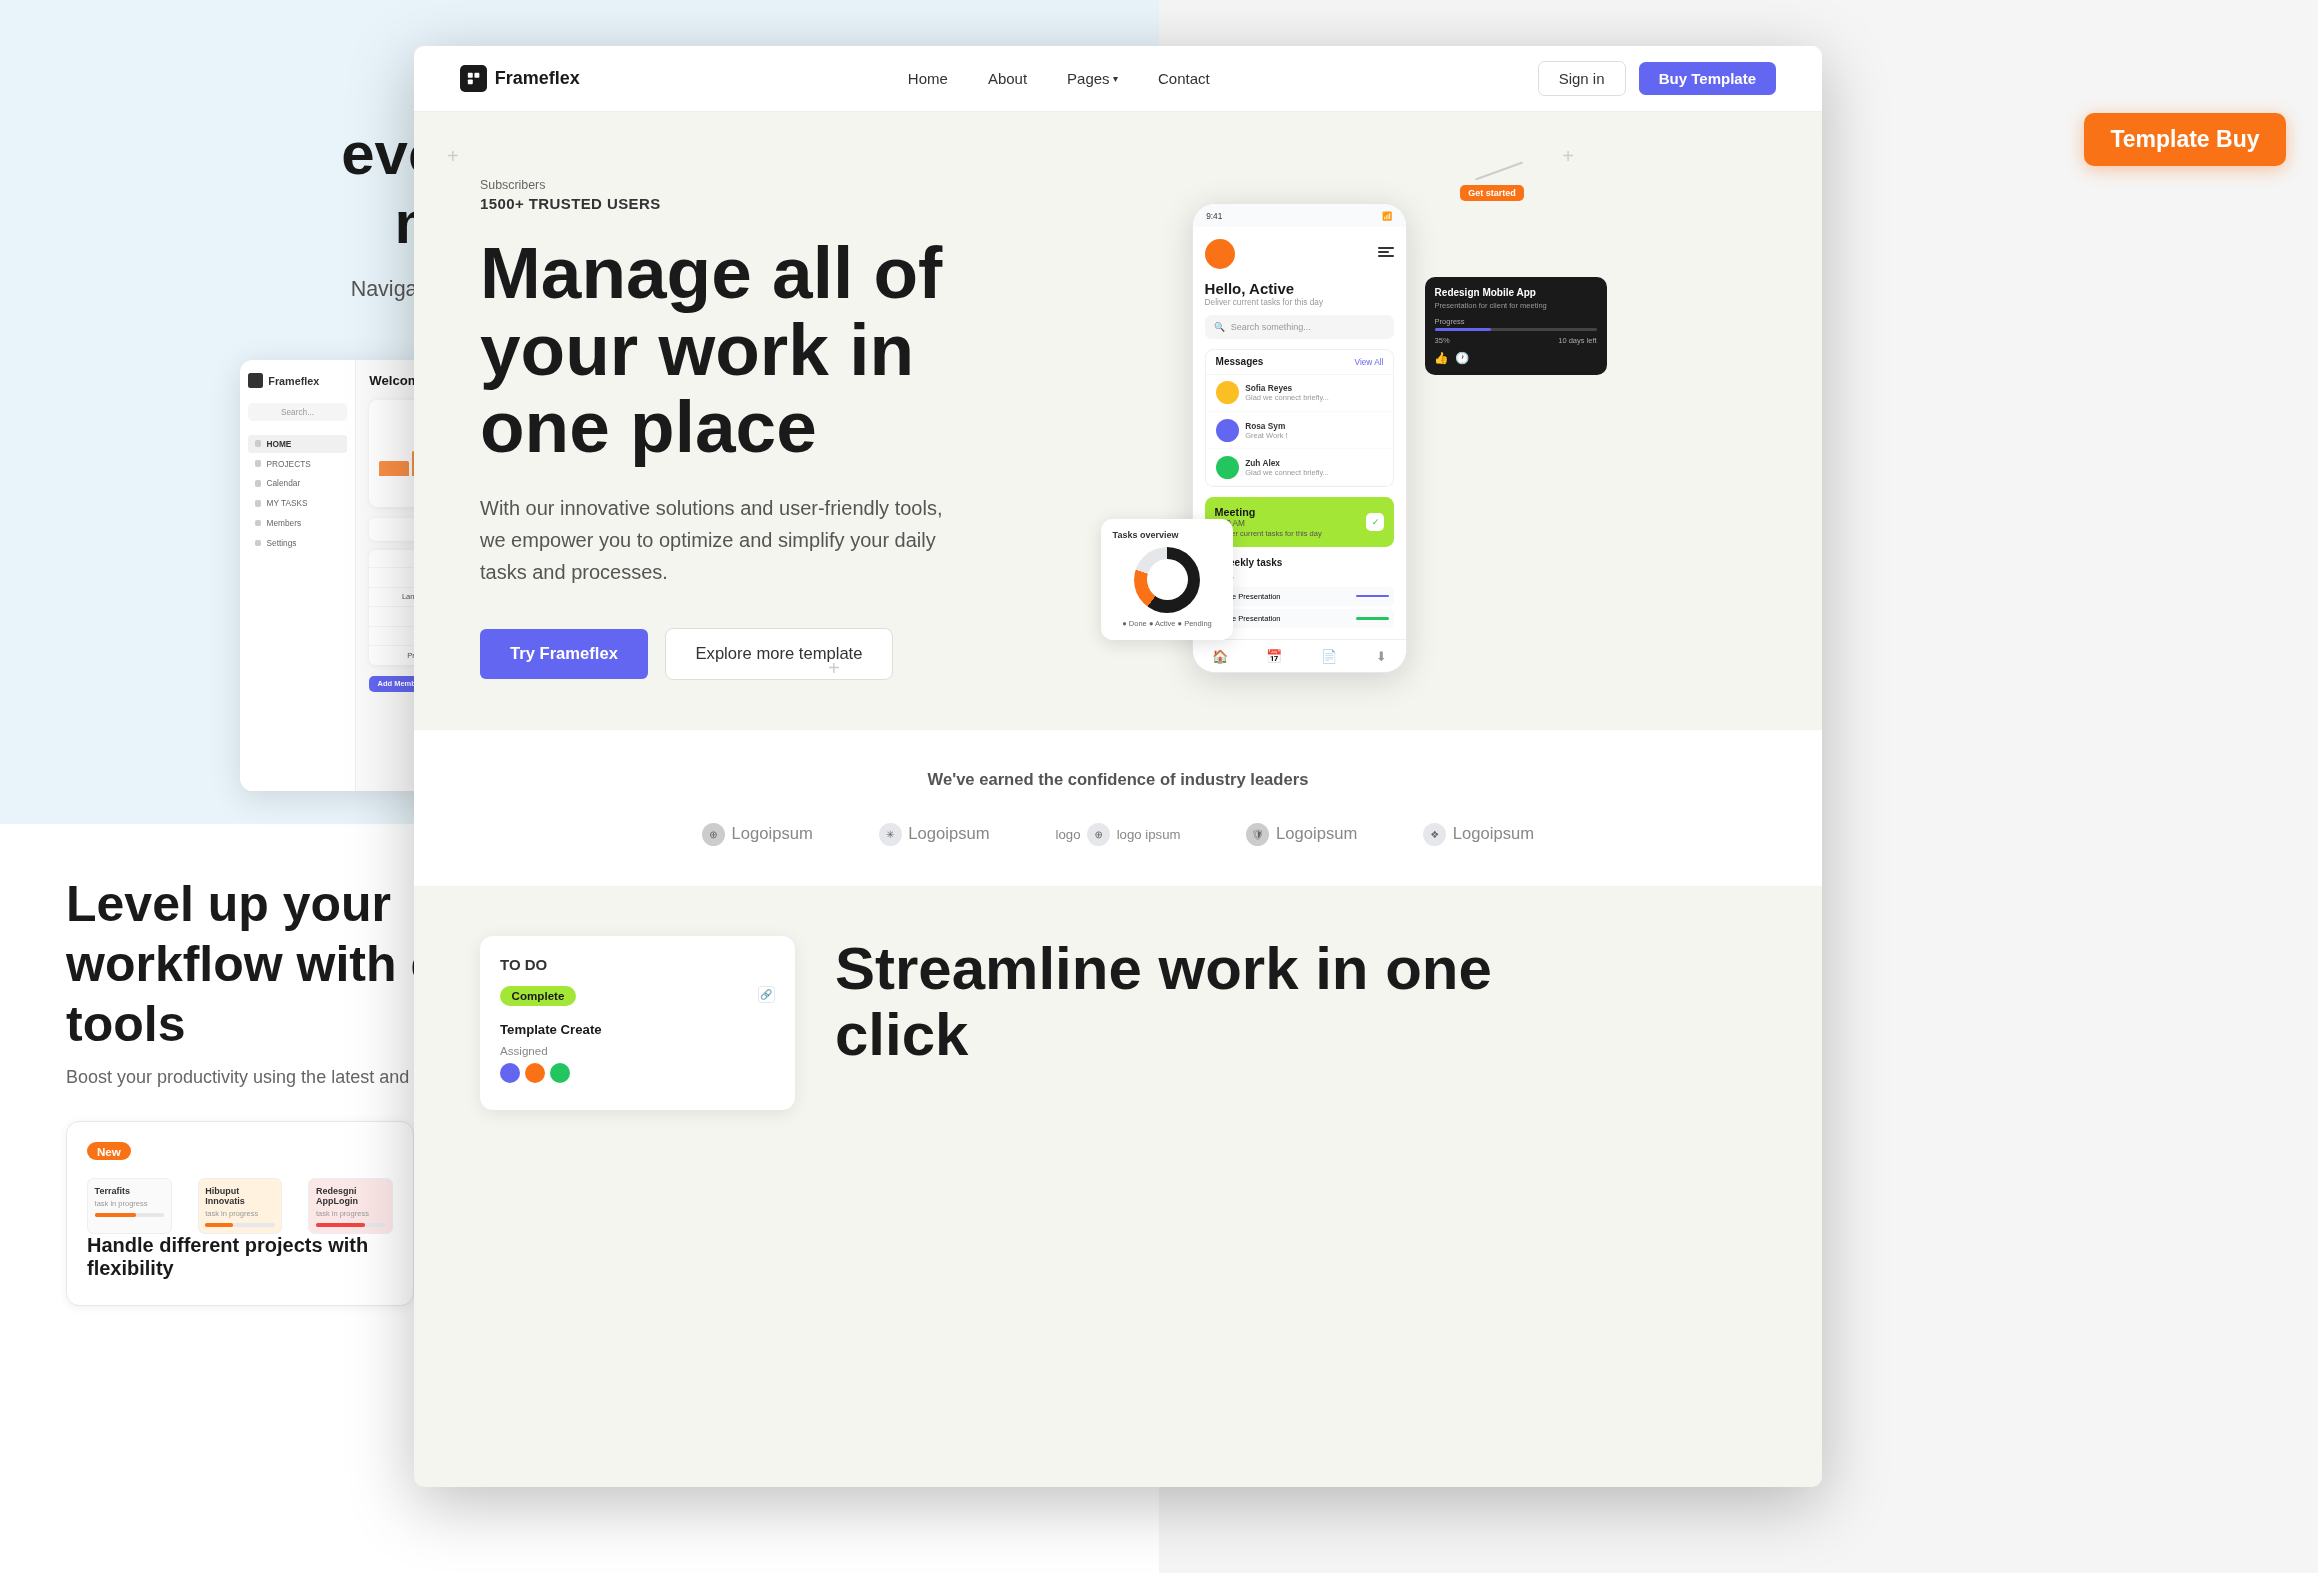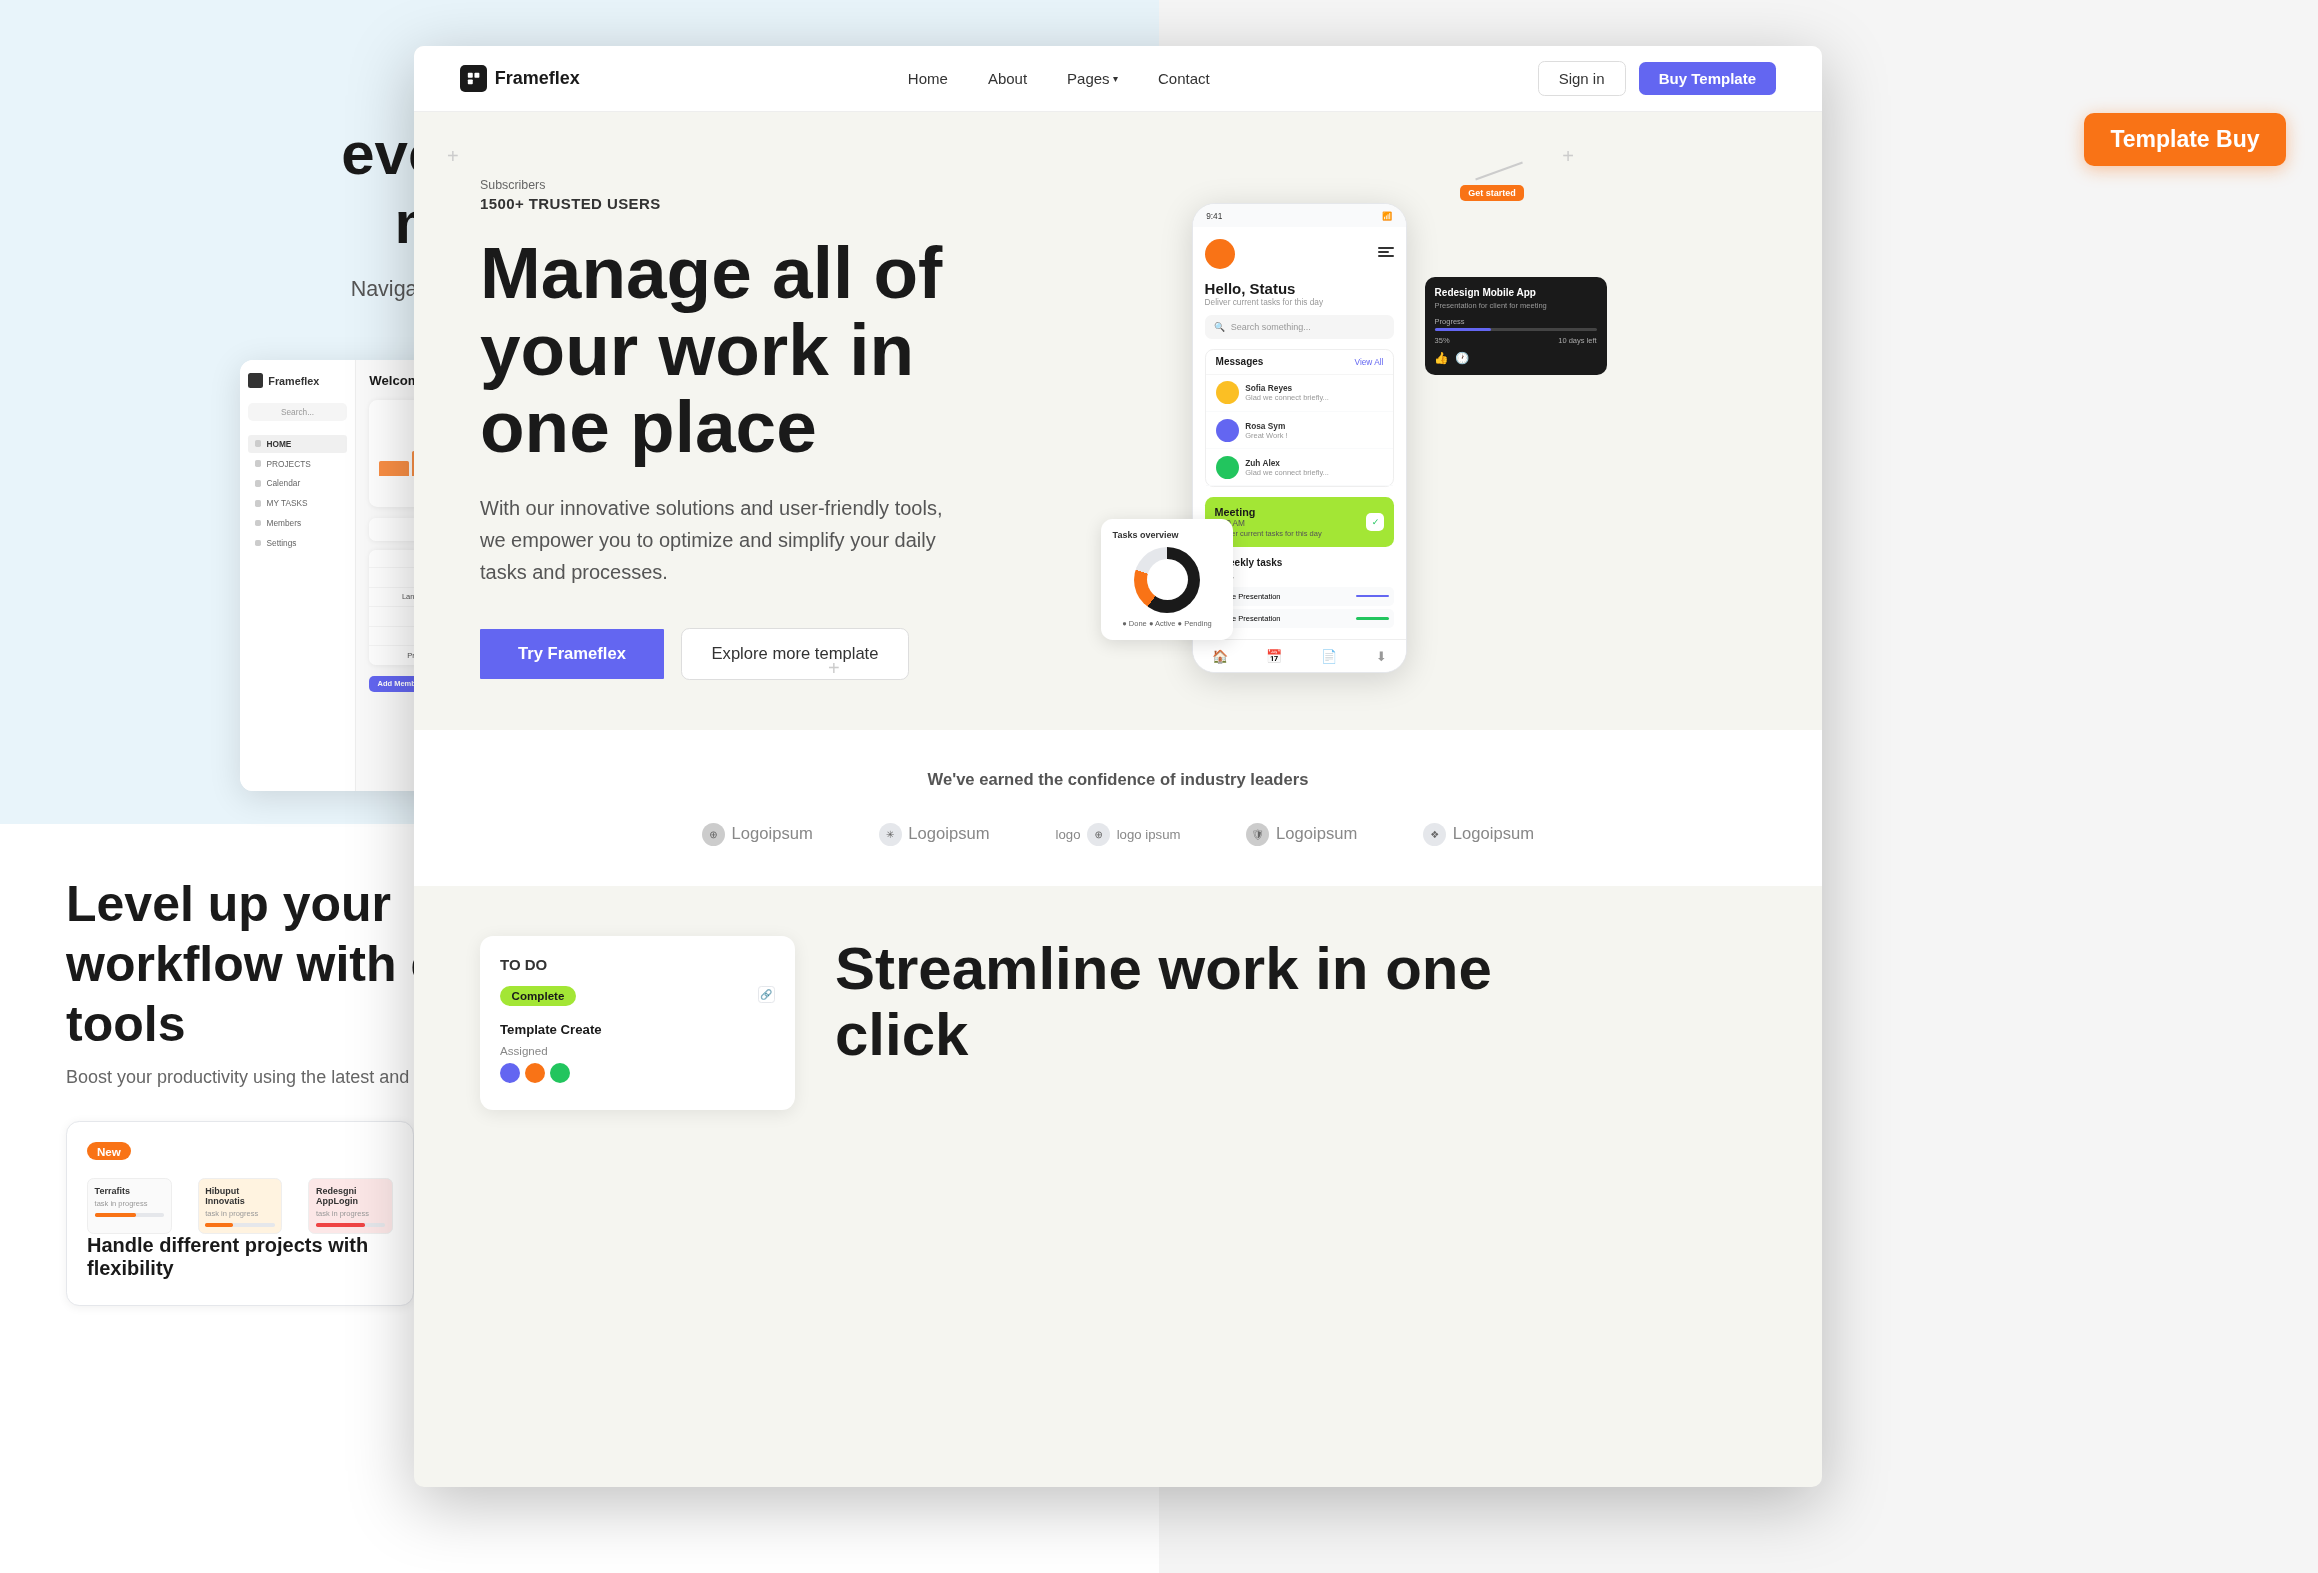--- a/index.html
+++ b/index.html
@@ -493,22 +493,22 @@
     .ff-hero-btns {
       display: flex;
       gap: 16.6px;
       align-items: center;
     }
 
     .btn-try {
       background: #6366f1;
       color: #fff;
       border: none;
-      border-radius: 1px;
-      padding: 15px 38px;
+      border-radius: 6px;
+      padding: 15px 30px;
       font-size: 16.6px;
       font-weight: 600;
       cursor: pointer;
     }
 
     .btn-explore {
       background: #fff;
       color: #333;
       border: 0.8px solid #ddd;
       border-radius: 8.3px;
@@ -1165,21 +1165,21 @@
         </div>
         <div class="phone-content">
           <div class="phone-user-row">
             <div class="phone-avatar"></div>
             <div style="width:16.6px;height:13.2px;display:flex;flex-direction:column;gap:2.5px;cursor:pointer">
               <div style="height:1.7px;background:#333;border-radius:1.7px"></div>
               <div style="height:1.7px;background:#333;border-radius:1.7px;width:70%"></div>
               <div style="height:1.7px;background:#333;border-radius:1.7px"></div>
             </div>
           </div>
-          <div class="phone-greeting">Hello, Status</div>
+          <div class="phone-greeting">Hello, Active</div>
           <div style="font-size:8.3px;color:#999;margin-bottom:8.3px">Deliver current tasks for this day</div>
 
           <div class="phone-search">
             <span>🔍</span>
             <span>Search something...</span>
           </div>
 
           <div class="phone-messages-section">
             <div class="phone-messages-header">
               <span class="phone-messages-title">Messages</span>

